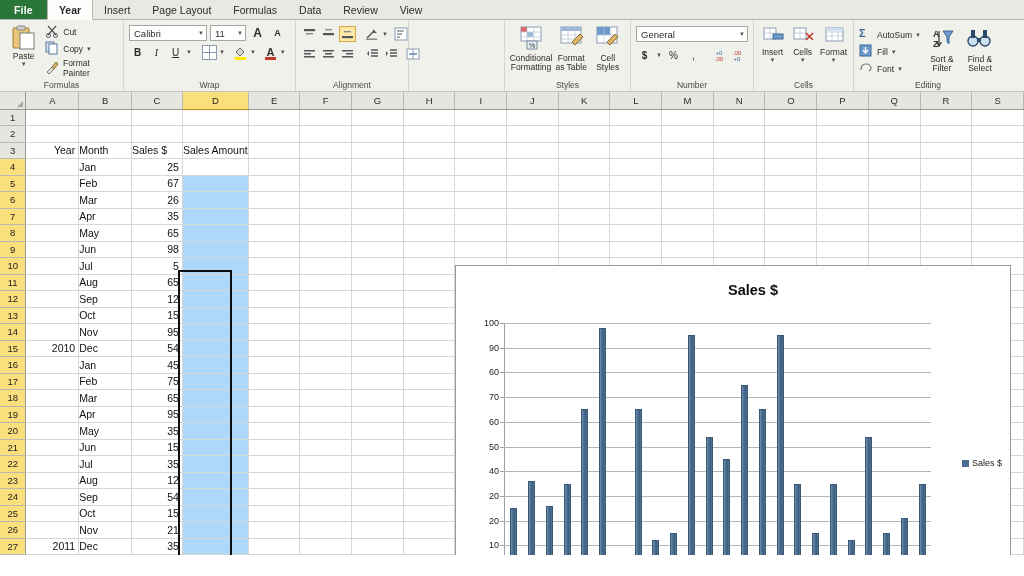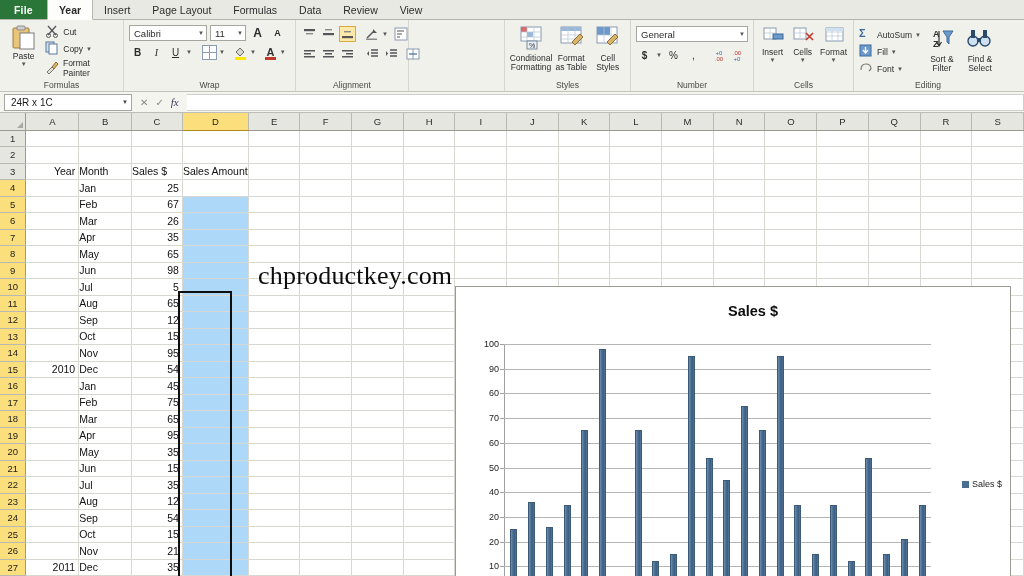--- a/index.html
+++ b/index.html
@@ -545,32 +545,20 @@
               <rect x="11" y="11" width="4" height="4" fill="#2a4a6a"></rect>
             </svg>
           </span>
           <span class="cap">Find &amp; Select</span>
         </div>
       </div>
       <div class="rgroup-label">Editing</div>
     </div>
   </div>
 
-  <div class="fbar">
-    <div class="namebox">
-      <span>24R x 1C</span>
-      <span class="car">▼</span>
-    </div>
-    <div class="fbtns">
-      <span>✕</span>
-      <span>✓</span>
-      <span class="fx">fx</span>
-    </div>
-    <div class="finput"></div>
-  </div>
 
   <div class="gridwrap">
     <table class="sheet">
       <thead>
         <tr>
           <th class="corner"></th>
           <th class="colh" style="width:53px">A</th>
           <th class="colh" style="width:53px">B</th>
           <th class="colh" style="width:51px">C</th>
           <th class="colh hl" style="width:52px">D</th>
@@ -1184,21 +1172,20 @@
             <td class="cell" style="width: 52px;"></td>
             <td class="cell" style="width: 52px;"></td>
             <td class="cell" style="width: 52px;"></td>
             <td class="cell" style="width: 52px;"></td>
           </tr>
         </tbody>
     </table>
 
     <div class="selbox" style="left:178px; top:178px; width:54px; height:398px;"></div>
 
-    <div class="watermark">chproductkey.com</div>
 
     <div class="chart">
       <div class="chart-title">Sales $</div>
 
       <div class="plot">
         <div class="yaxis"></div>
         <div id="gridlines">
             <div class="gridline" style="top: 222.3px;"></div>
             <div class="ytick" style="top: 222.3px;">10</div>
             <div class="ytickmark" style="top: 222.3px;"></div>

